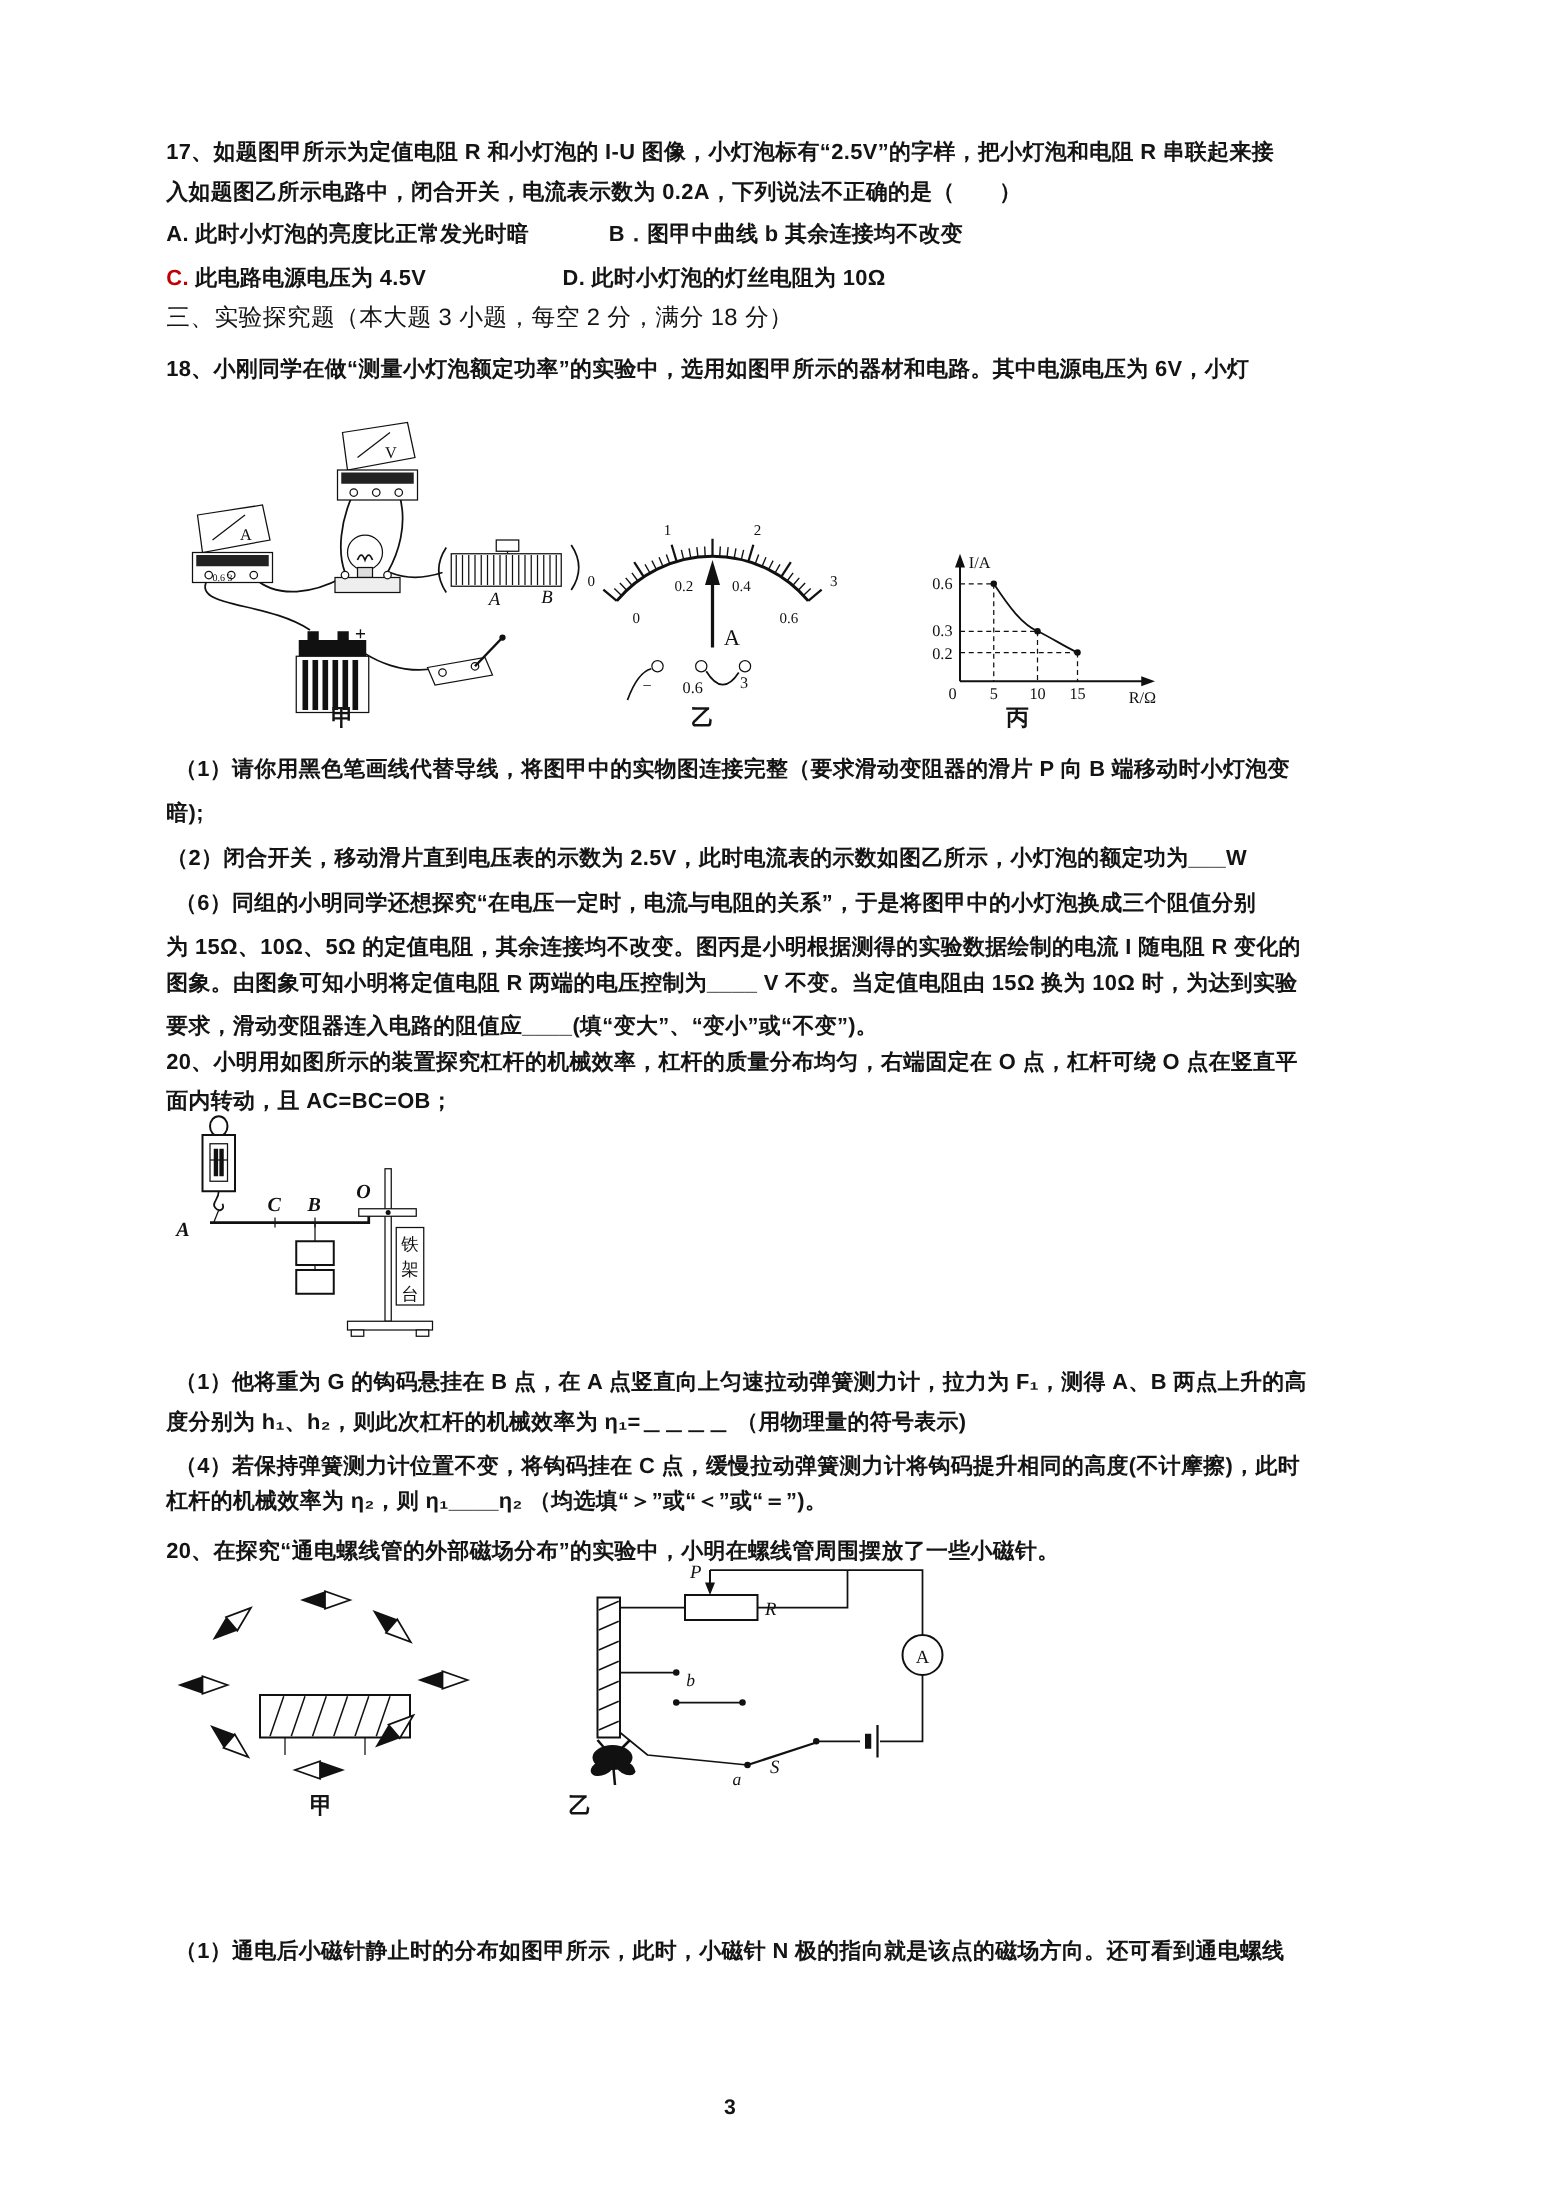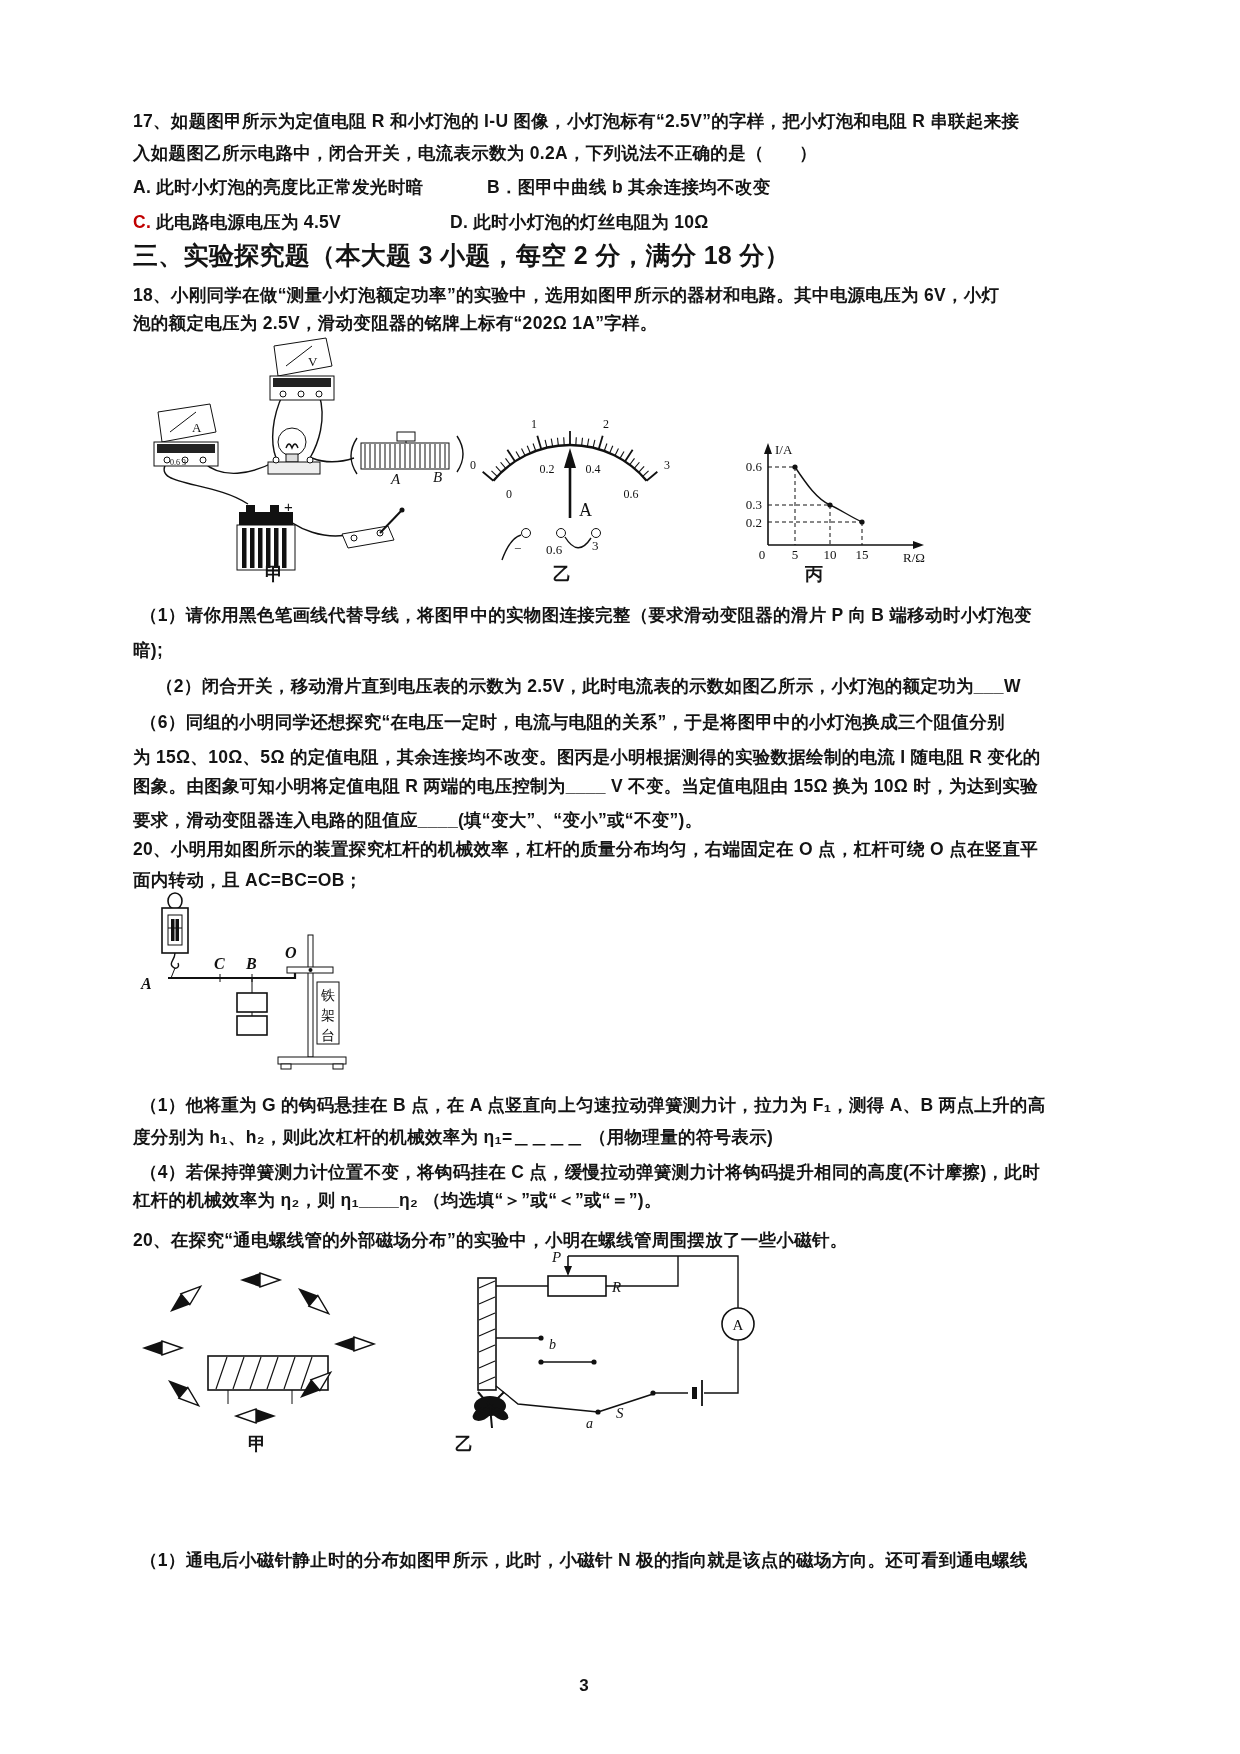--- a/index.html
+++ b/index.html
@@ -1,21 +1,21 @@
 <!DOCTYPE html>
 <html><head>
 <meta charset="utf-8">
 <style>
   *{margin:0;padding:0;box-sizing:border-box}
   html,body{background:#ffffff}
   .page{position:relative;width:1168px;height:1754px;background:#fff;
         font-family:"Liberation Sans",sans-serif;color:#141414;overflow:hidden}
   .line{position:absolute;left:133px;font-size:17.5px;font-weight:600;
         white-space:nowrap;letter-spacing:.3px;line-height:24px}
-  .heading{font-size:25px;font-weight:700}
+  .heading{font-size:19px;font-weight:400}
   .red{color:#c00000}
   .caption{position:absolute;font-size:18px;font-weight:600}
   .pagenum{position:absolute;width:100%;text-align:center;font-size:17px;font-weight:600}
   svg{position:absolute;overflow:visible}
   svg text{font-family:"Liberation Serif",serif;fill:#111}
   svg .lbl{font-style:italic}
   svg .sans{font-family:"Liberation Sans",sans-serif}
   .stroke{stroke:#111;fill:none;stroke-width:1.4}
 </style>
 </head>
@@ -29,21 +29,20 @@
   <div class="line" style="top:175px;left:487px">B．图甲中曲线 b 其余连接均不改变</div>
   <div class="line" style="top:210px">
     <span class="red">C.</span>
     <span>此电路电源电压为 4.5V</span>
   </div>
   <div class="line" style="top:210px;left:450px">D. 此时小灯泡的灯丝电阻为 10Ω</div>
 
   <div class="line heading" style="top:243px">三、实验探究题（本大题 3 小题，每空 2 分，满分 18 分）</div>
 
   <div class="line" style="top:283px">18、小刚同学在做“测量小灯泡额定功率”的实验中，选用如图甲所示的器材和电路。其中电源电压为 6V，小灯</div>
-  <div class="line" style="top:311px">泡的额定电压为 2.5V，滑动变阻器的铭牌上标有“202Ω 1A”字样。</div>
 
   <svg style="left:122px;top:312px" width="345" height="265" viewBox="0 0 345 265">
 
     <g class="stroke">
       <path d="M161,82 C150,105 148,130 154,146"></path>
       <path d="M197,82 C205,108 196,132 188,146"></path>
       <path d="M81,150 C100,168 130,162 152,150"></path>
       <path d="M45,150 C28,175 90,168 126,192"></path>
       <path d="M152,196 C175,220 205,228 230,222"></path>
       <path d="M190,146 C205,152 220,150 232,146"></path>
@@ -221,21 +220,21 @@
     <text x="105" y="121" font-size="13" text-anchor="middle">10</text>
     <text x="137" y="121" font-size="13" text-anchor="middle">15</text>
   </svg>
 
   <div class="caption" style="left:265px;top:562px">甲</div>
   <div class="caption" style="left:553px;top:562px">乙</div>
   <div class="caption" style="left:805px;top:562px">丙</div>
 
   <div class="line" style="top:603px;left:140px">（1）请你用黑色笔画线代替导线，将图甲中的实物图连接完整（要求滑动变阻器的滑片 P 向 B 端移动时小灯泡变</div>
   <div class="line" style="top:638px">暗);</div>
-  <div class="line" style="top:674px;left:156px">（2）闭合开关，移动滑片直到电压表的示数为 2.5V，此时电流表的示数如图乙所示，小灯泡的额定功为___W</div>
+  <div class="line" style="top:674px;left:133px">（2）闭合开关，移动滑片直到电压表的示数为 2.5V，此时电流表的示数如图乙所示，小灯泡的额定功为___W</div>
   <div class="line" style="top:710px;left:140px">（6）同组的小明同学还想探究“在电压一定时，电流与电阻的关系”，于是将图甲中的小灯泡换成三个阻值分别</div>
   <div class="line" style="top:745px">为 15Ω、10Ω、5Ω 的定值电阻，其余连接均不改变。图丙是小明根据测得的实验数据绘制的电流 I 随电阻 R 变化的</div>
   <div class="line" style="top:774px">图象。由图象可知小明将定值电阻 R 两端的电压控制为____ V 不变。当定值电阻由 15Ω 换为 10Ω 时，为达到实验</div>
   <div class="line" style="top:808px">要求，滑动变阻器连入电路的阻值应____(填“变大”、“变小”或“不变”)。</div>
 
   <div class="line" style="top:837px">20、小明用如图所示的装置探究杠杆的机械效率，杠杆的质量分布均匀，右端固定在 O 点，杠杆可绕 O 点在竖直平</div>
   <div class="line" style="top:868px">面内转动，且 AC=BC=OB；</div>
 
   <svg style="left:115px;top:890px" width="235" height="185" viewBox="0 0 235 185">
 

